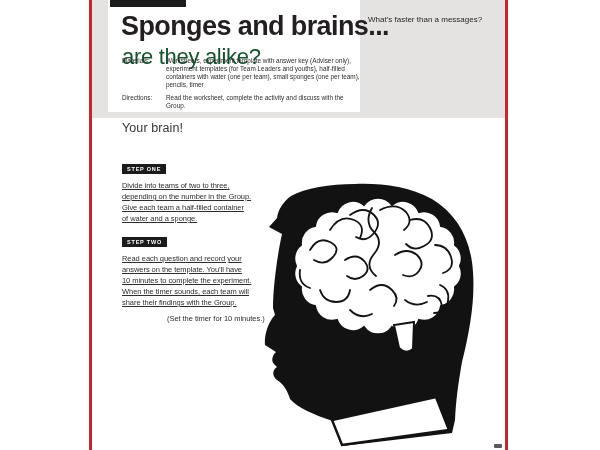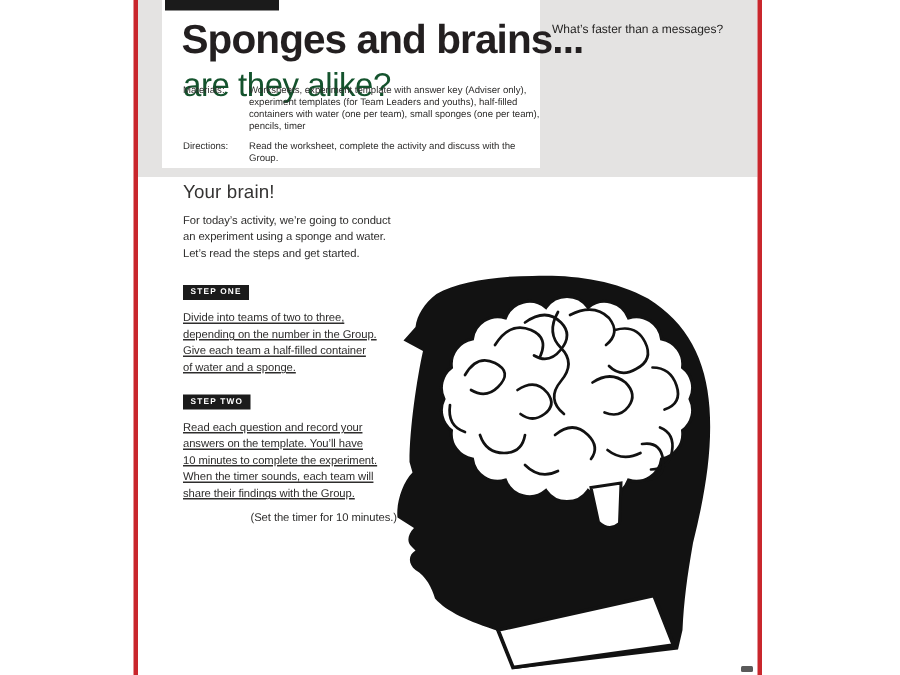--- a/index.html
+++ b/index.html
@@ -18,21 +18,21 @@
   .subtitle { position:absolute; left:14px; top:44px; font-size:22px; font-weight:400; letter-spacing:-0.3px; color:#14532d; white-space:nowrap; }
   .meta-row { position:absolute; display:flex; font-size:6.4px; line-height:8px; color:#2e2d2c; }
   .meta-row.materials { left:14px; top:57px; }
   .meta-row.directions { left:14px; top:94px; }
   .meta-label { width:44px; flex:0 0 44px; }
   .meta-text { width:194px; }
   .ml { white-space:pre-line; }
   .questions { position:absolute; left:368px; top:14px; width:136px; font-size:8px; line-height:12px; color:#262524; font-weight:400; }
   .questions .q { margin-bottom:6px; }
   .body-col { position:absolute; left:122px; top:121px; width:252px; }
-  .body-heading { font-size:12.5px; font-weight:400; color:#353433; margin-bottom:6px; letter-spacing:0.1px; }
+  .body-heading { font-size:12.5px; font-weight:400; color:#353433; margin-bottom:22px; letter-spacing:0.1px; }
   .body-col p { font-size:7.5px; line-height:11px; color:#2e2d2c; letter-spacing:-0.05px; margin-bottom:9px; }
   .step-badge { display:inline-block; background:#1b1b1b; color:#ffffff; font-size:5.5px; font-weight:700; letter-spacing:0.8px; padding:2.5px 5px 2px 5px; margin-bottom:6px; }
   .p-step { margin-bottom:6px !important;text-decoration:underline; }
   .timer-note { margin-top:-1px;margin-left:45px; }
   .illustration { position:absolute; left:255px; top:180px; width:255px; height:270px; }
   .page-mark { position:absolute; left:494px; top:444px; width:8px; height:4px; background:#5a5a5a; border-radius:1px; }
 </style>
 </head>
 <body>
 
@@ -56,23 +56,20 @@
       <div class="meta-text ml">Read the worksheet, complete the activity and discuss with the Group.</div>
     </div>
   </div>
 
   <div class="questions">
     <div class="q ml">What’s faster than a messages?</div>
   </div>
 
   <div class="body-col">
     <div class="body-heading">Your brain!</div>
-    <p class="ml">For today’s activity, we’re going to conduct
-an experiment using a sponge and water.
-Let’s read the steps and get started.</p>
     <div><span class="step-badge">STEP ONE</span></div>
     <p class="ml p-step">Divide into teams of two to three,
 depending on the number in the Group.
 Give each team a half-filled container
 of water and a sponge.</p>
     <div><span class="step-badge">STEP TWO</span></div>
     <p class="ml p-step">Read each question and record your
 answers on the template. You’ll have
 10 minutes to complete the experiment.
 When the timer sounds, each team will

